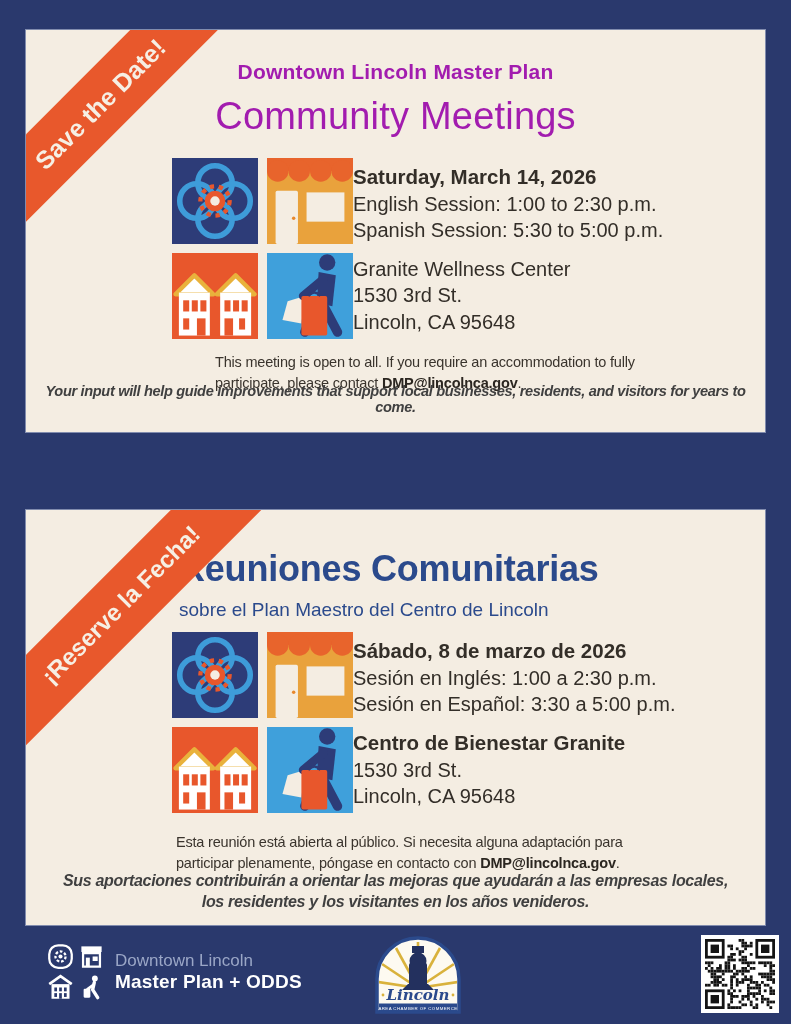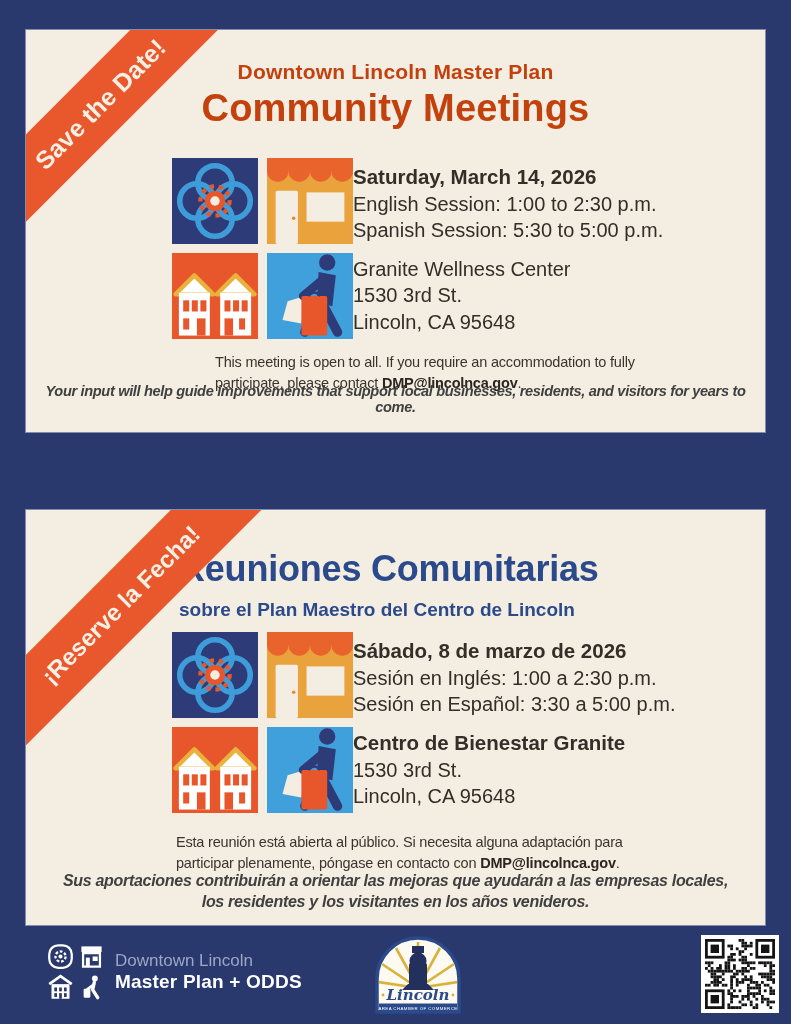--- a/index.html
+++ b/index.html
@@ -9,27 +9,27 @@
   .card{ position:absolute; left:26px; width:739px; background:#f4ede2; overflow:hidden;
          outline:1.5px solid rgba(200,210,228,.55); }
   .card-en{ top:30px; height:402px; }
   .card-es{ top:510px; height:415px; }
 
   .ribbon{ position:absolute; background:#e8582c; display:flex; align-items:center; justify-content:center;
            transform:rotate(-45deg); color:#f6efe4; font-weight:bold; z-index:3; }
   .card-en .ribbon{ width:340px; height:62px; left:-96px; top:43px; font-size:25px; }
   .card-es .ribbon{ width:380px; height:64px; left:-95px; top:63px; font-size:24px; }
 
-  .head-en{ text-align:center; padding-top:30px; color:#c2410c; }
+  .head-en{ text-align:center; padding-top:30px; color:#a21caf; }
   .t-small-en{ font-size:21px; font-weight:bold; letter-spacing:.2px; }
-  .t-large-en{ font-size:38px; font-weight:bold; margin-top:3px; letter-spacing:.2px; }
+  .t-large-en{ font-size:38px; font-weight:normal; margin-top:11px; letter-spacing:.2px; }
 
   .head-es{ position:absolute; left:153px; top:38px; color:#2b4a8c; }
   .t-large-es{ font-size:36px; font-weight:bold; letter-spacing:-.2px; }
-  .t-small-es{ font-size:19px; font-weight:bold; margin-top:9px; }
+  .t-small-es{ font-size:19px; font-weight:normal; margin-top:9px; }
 
   .row{ position:absolute; display:flex; }
   .card-en .row{ left:146px; top:128px; }
   .card-es .row{ left:146px; top:122px; }
 
   .icon-grid{ display:grid; grid-template-columns:86px 86px; grid-template-rows:86px 86px; gap:9px; }
   .tile{ width:86px; height:86px; display:block; }
 
   .details{ padding-top:6px; font-size:20px; line-height:1.31; color:#332e28; white-space:nowrap; }
   .details .bold{ font-weight:bold; font-size:20.5px; }

